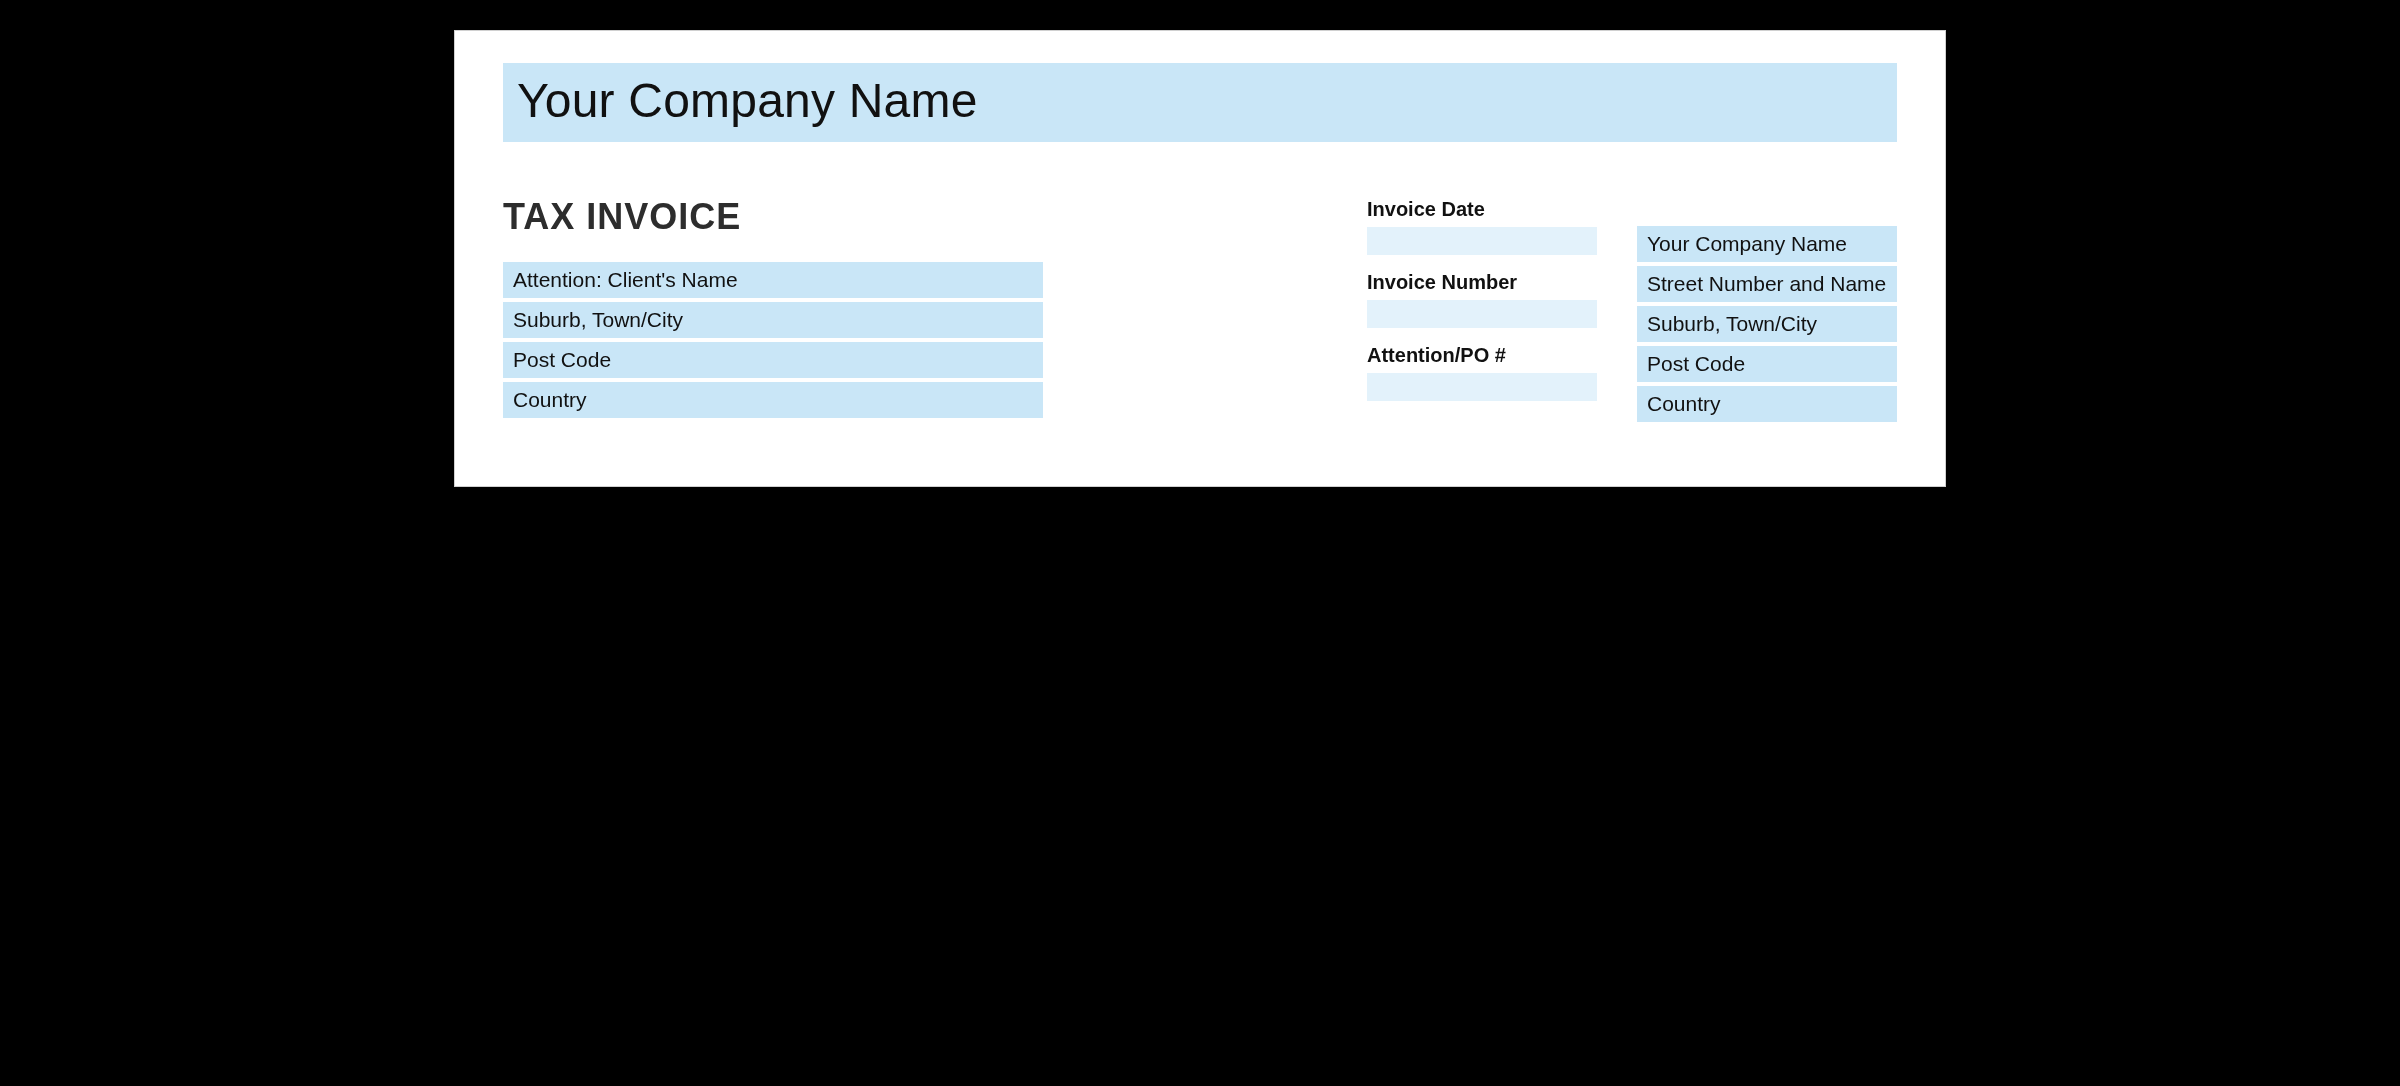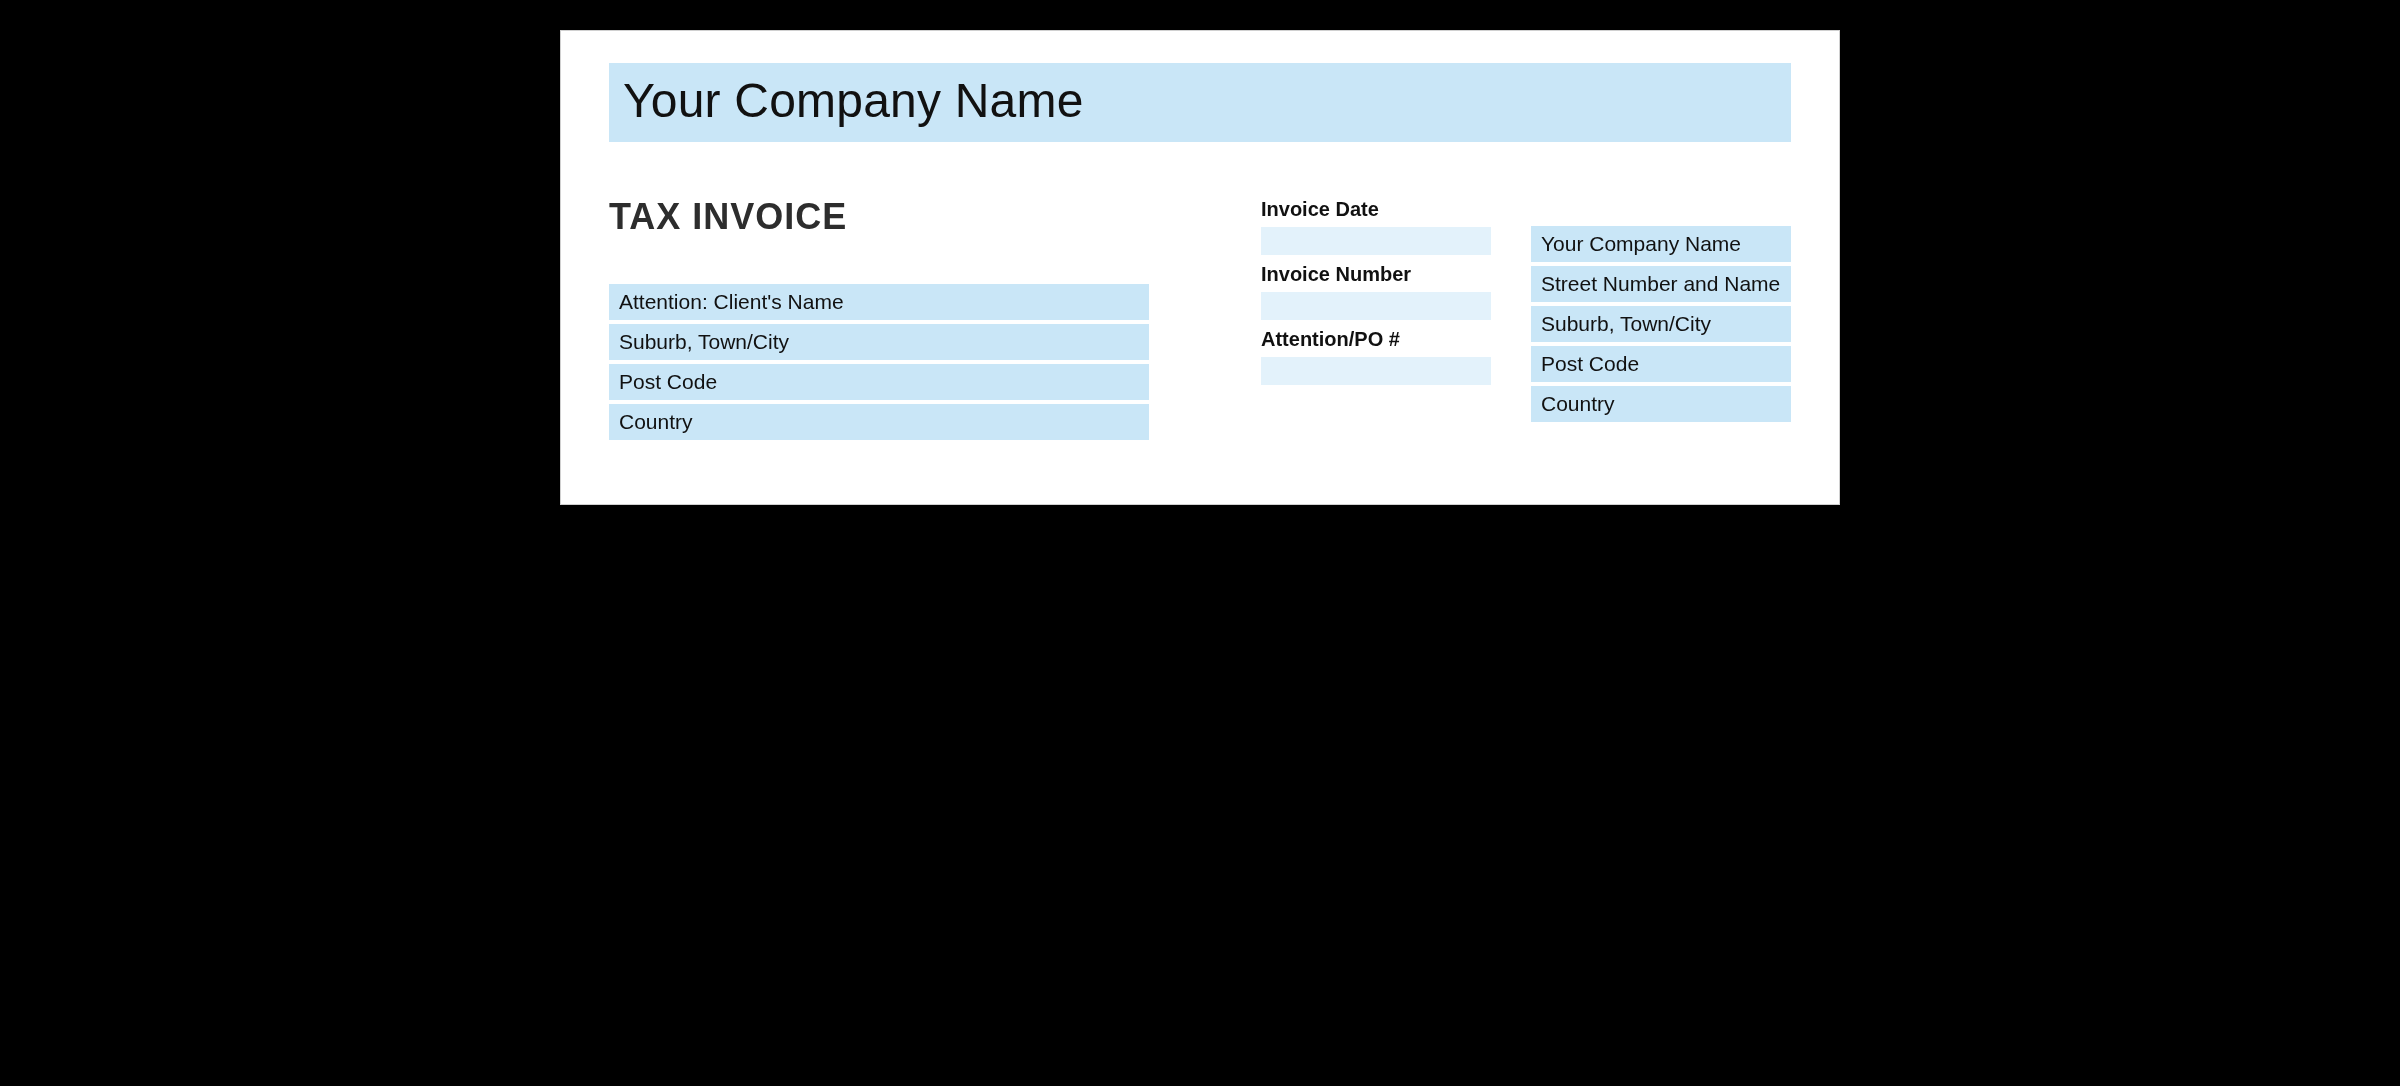--- a/index.html
+++ b/index.html
@@ -7,21 +7,21 @@
   body {
     background: #000;
     font-family: Arial, Helvetica, sans-serif;
     display: flex;
     align-items: flex-start;
     justify-content: center;
     padding: 30px 0 60px 0;
   }
   .page {
     background: #fff;
-    width: 1280px;
+    width: 1492px;
     box-shadow: 0 4px 14px rgba(0,0,0,.5);
     border: 1px solid #d0d0d0;
     padding: 32px 48px 64px 48px;
   }
 
   .company-banner {
     background: #c9e6f7;
     padding: 10px 14px 14px 14px;
     margin-bottom: 54px;
   }
@@ -41,35 +41,35 @@
   .col-left { flex: 0 0 540px; }
   .col-spacer { flex: 1 1 auto; }
   .col-mid { flex: 0 0 230px; }
   .col-right { flex: 0 0 260px; margin-top: 30px; }
 
   .doc-title {
     font-size: 36px;
     font-weight: 800;
     color: #2d2d2d;
     letter-spacing: 1px;
-    margin-bottom: 46px;
+    margin-bottom: 24px;
   }
 
   .field-stack { display: flex; flex-direction: column; gap: 4px; }
   .blue-field {
     background: #c9e6f7;
     color: #111;
     font-size: 21px;
     padding: 6px 10px;
     min-height: 34px;
     display: flex;
     align-items: center;
   }
 
-  .meta-group { margin-bottom: 6px; }
+  .meta-group { margin-bottom: 14px; }
   .meta-label {
     font-size: 20px;
     font-weight: 700;
     color: #111;
     margin-bottom: 4px;
     padding: 2px 0;
   }
   .meta-value {
     background: #e3f2fb;
     min-height: 28px;

